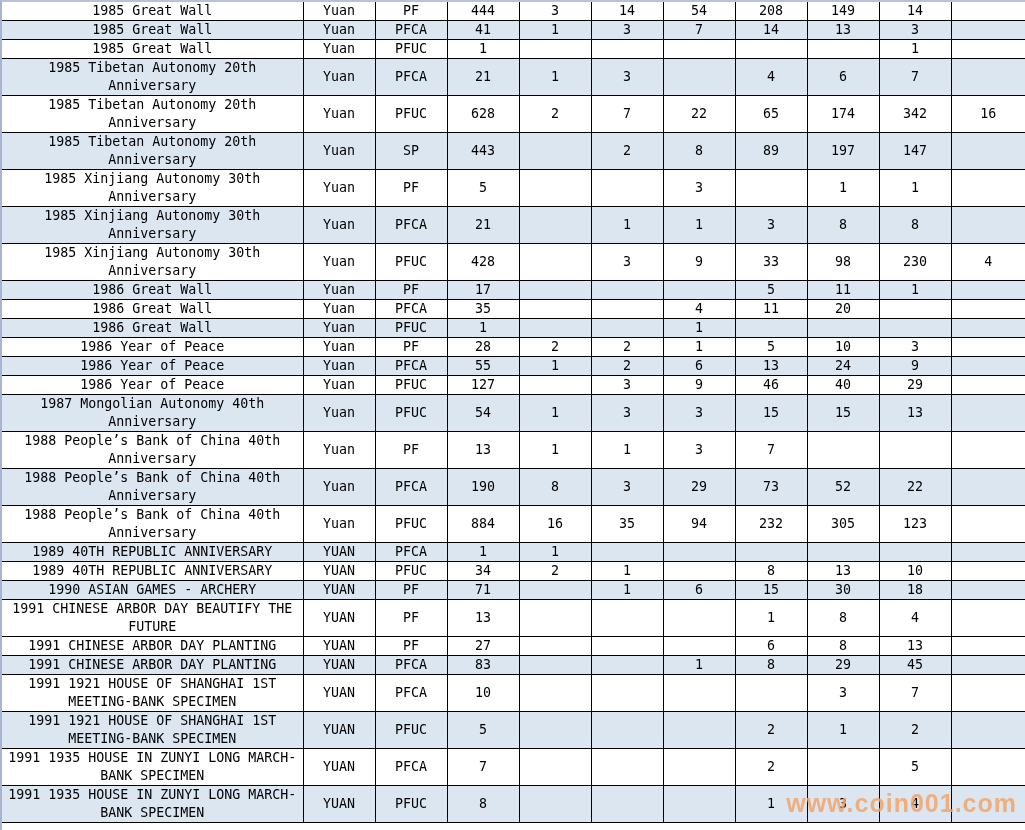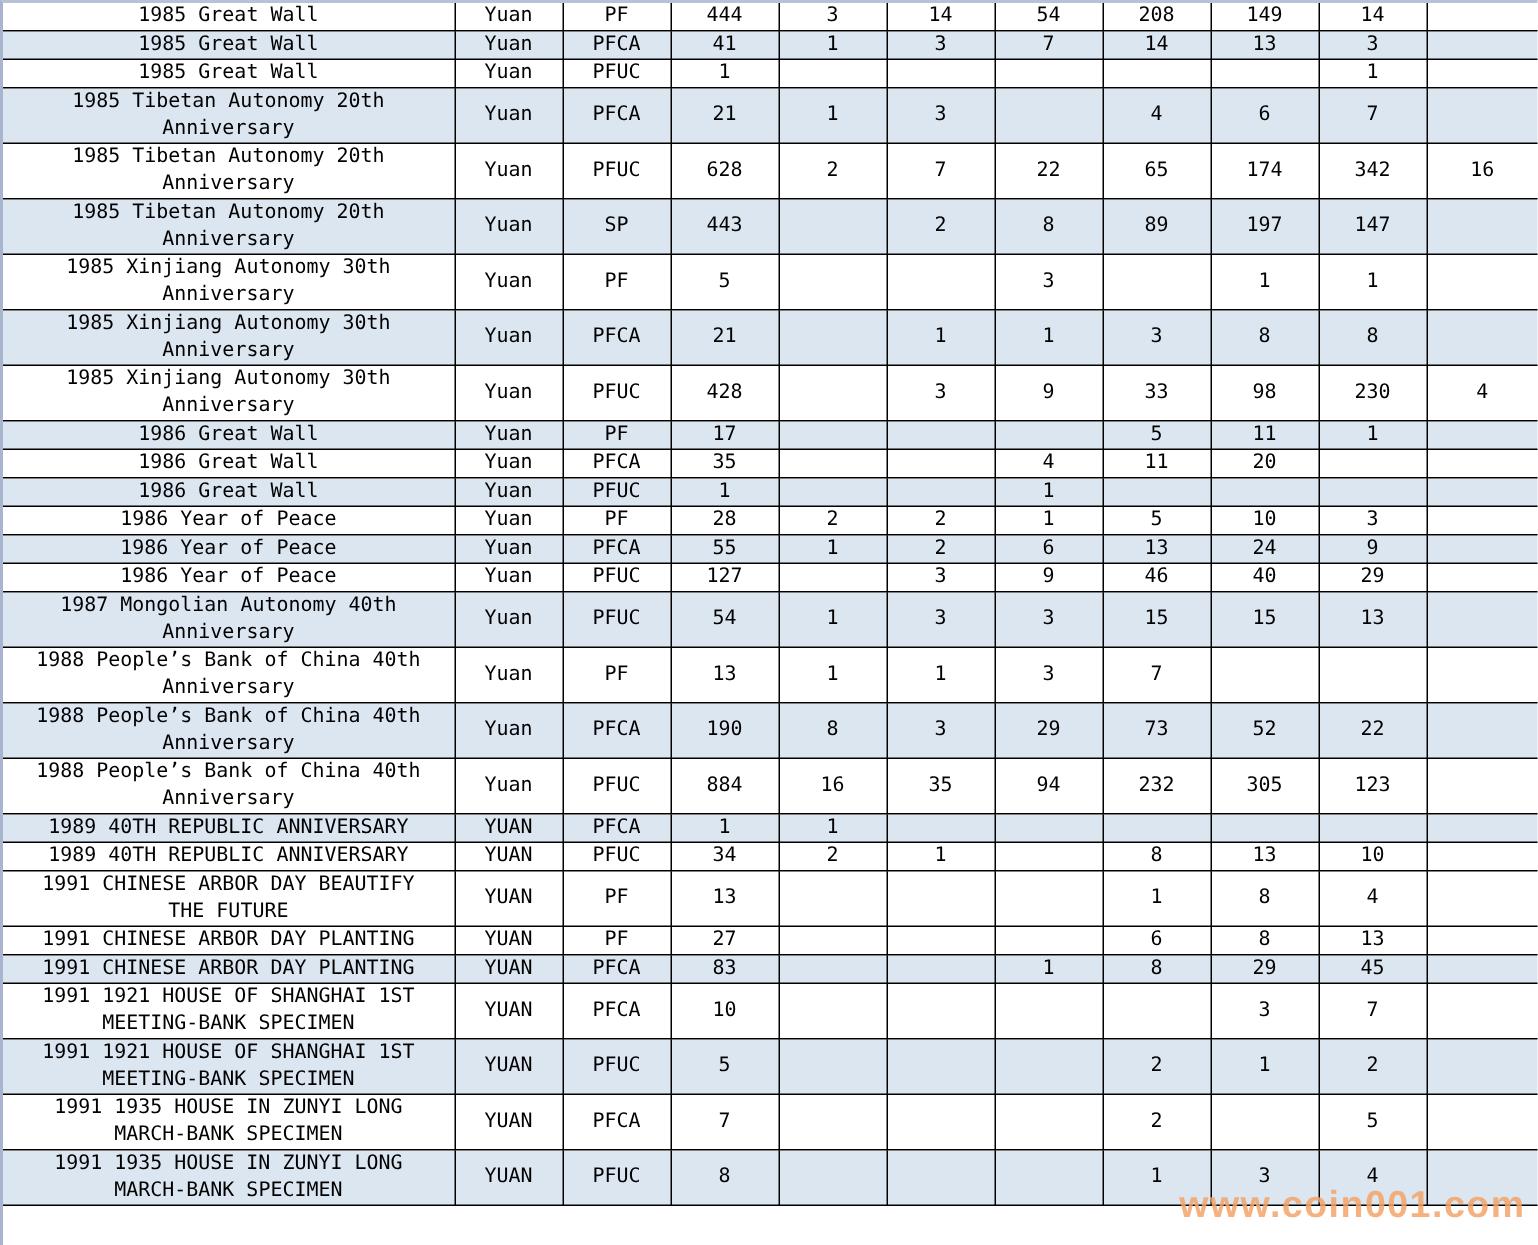--- a/index.html
+++ b/index.html
@@ -34,21 +34,21 @@
     border: 1px solid #000000;
     text-align: center;
     vertical-align: middle;
     height: 18px;
     padding: 0 3px;
     overflow: hidden;
     white-space: normal;
     word-spacing: 0;
   }
   table.pop-table td.name {
-    padding: 0 20px;
+    padding: 0 4px;
   }
   table.pop-table tr td:first-child { border-left: none; }
   table.pop-table tr td:last-child  { border-right: none; }
   table.pop-table tr:first-child td { border-top: none; }
   table.pop-table tr.alt { background: #dce6f1; }
   .watermark {
     position: absolute;
     top: 787px;
     right: 8px;
     font-family: "Liberation Sans", "DejaVu Sans", sans-serif;
@@ -345,20 +345,33 @@
           <td>PFUC</td>
           <td>34</td>
           <td>2</td>
           <td>1</td>
           <td></td>
           <td>8</td>
           <td>13</td>
           <td>10</td>
           <td></td>
         </tr>
+        <tr class="alt">
+          <td class="name">1990 ASIAN GAMES - ARCHERY</td>
+          <td>YUAN</td>
+          <td>PF</td>
+          <td>71</td>
+          <td></td>
+          <td>1</td>
+          <td>6</td>
+          <td>15</td>
+          <td>30</td>
+          <td>18</td>
+          <td></td>
+        </tr>
         <tr>
           <td class="name">1991 CHINESE ARBOR DAY BEAUTIFY THE FUTURE</td>
           <td>YUAN</td>
           <td>PF</td>
           <td>13</td>
           <td></td>
           <td></td>
           <td></td>
           <td>1</td>
           <td>8</td>

